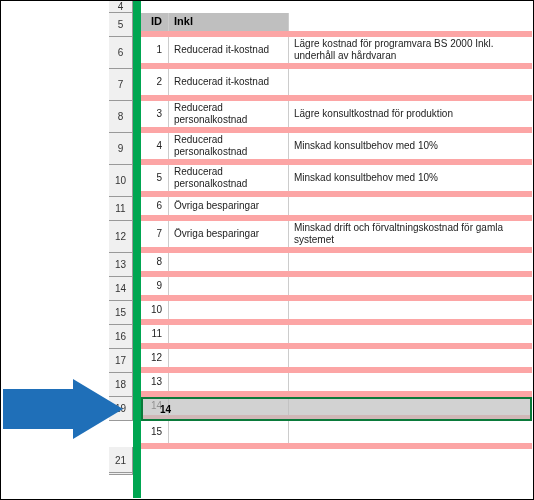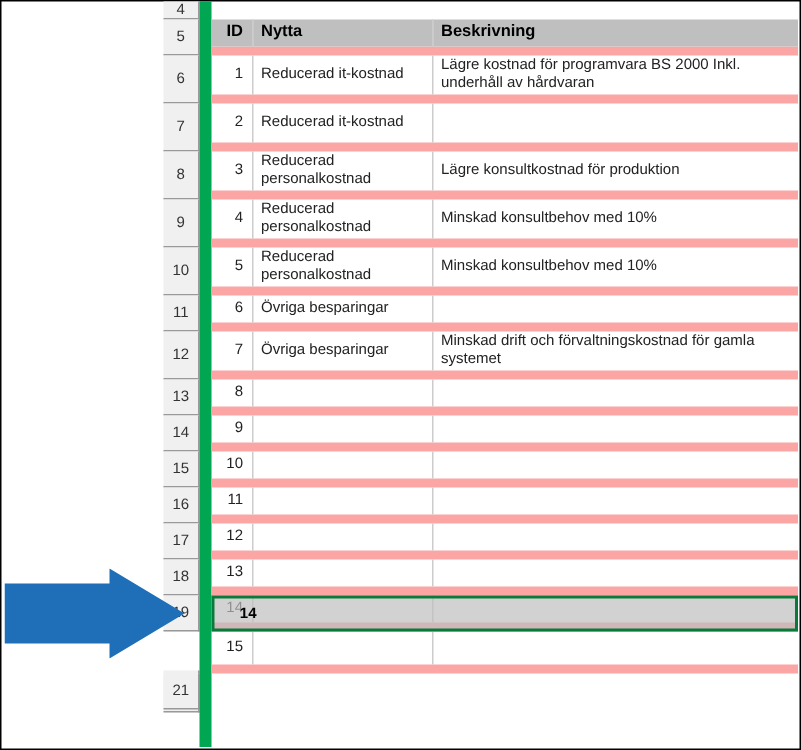--- a/index.html
+++ b/index.html
@@ -123,22 +123,21 @@
     <div class="row-head" style="top: 348px; height: 24px;">17</div>
     <div class="row-head" style="top: 372px; height: 24px;">18</div>
     <div class="row-head" style="top: 396px; height: 24px;">19</div>
     <div class="row-head" style="top: 420px; height: 28px; margin-top: 26px;">20</div>
     <div class="row-head" style="top: 448px; height: 24px;">21</div>
   </div>
 <div class="green-bar"></div>
 <div class="content" id="content">
     <div class="srow hdr" style="top: 12px; height: 24px;">
       <div class="cell c-id">ID</div>
-      <div class="cell c-nytta">Nytta</div>
-      <div class="cell c-besk">Beskrivning</div>
+      <div class="cell c-nytta">Inkl</div>
     </div>
     <div class="srow" style="top: 36px; height: 32px;">
       <div class="cell c-id">1</div>
       <div class="cell c-nytta">Reducerad it-kostnad</div>
       <div class="cell c-besk">Lägre kostnad för programvara BS 2000 Inkl. underhåll av hårdvaran</div>
     </div>
     <div class="srow" style="top: 68px; height: 32px;">
       <div class="cell c-id">2</div>
       <div class="cell c-nytta">Reducerad it-kostnad</div>
     </div>

